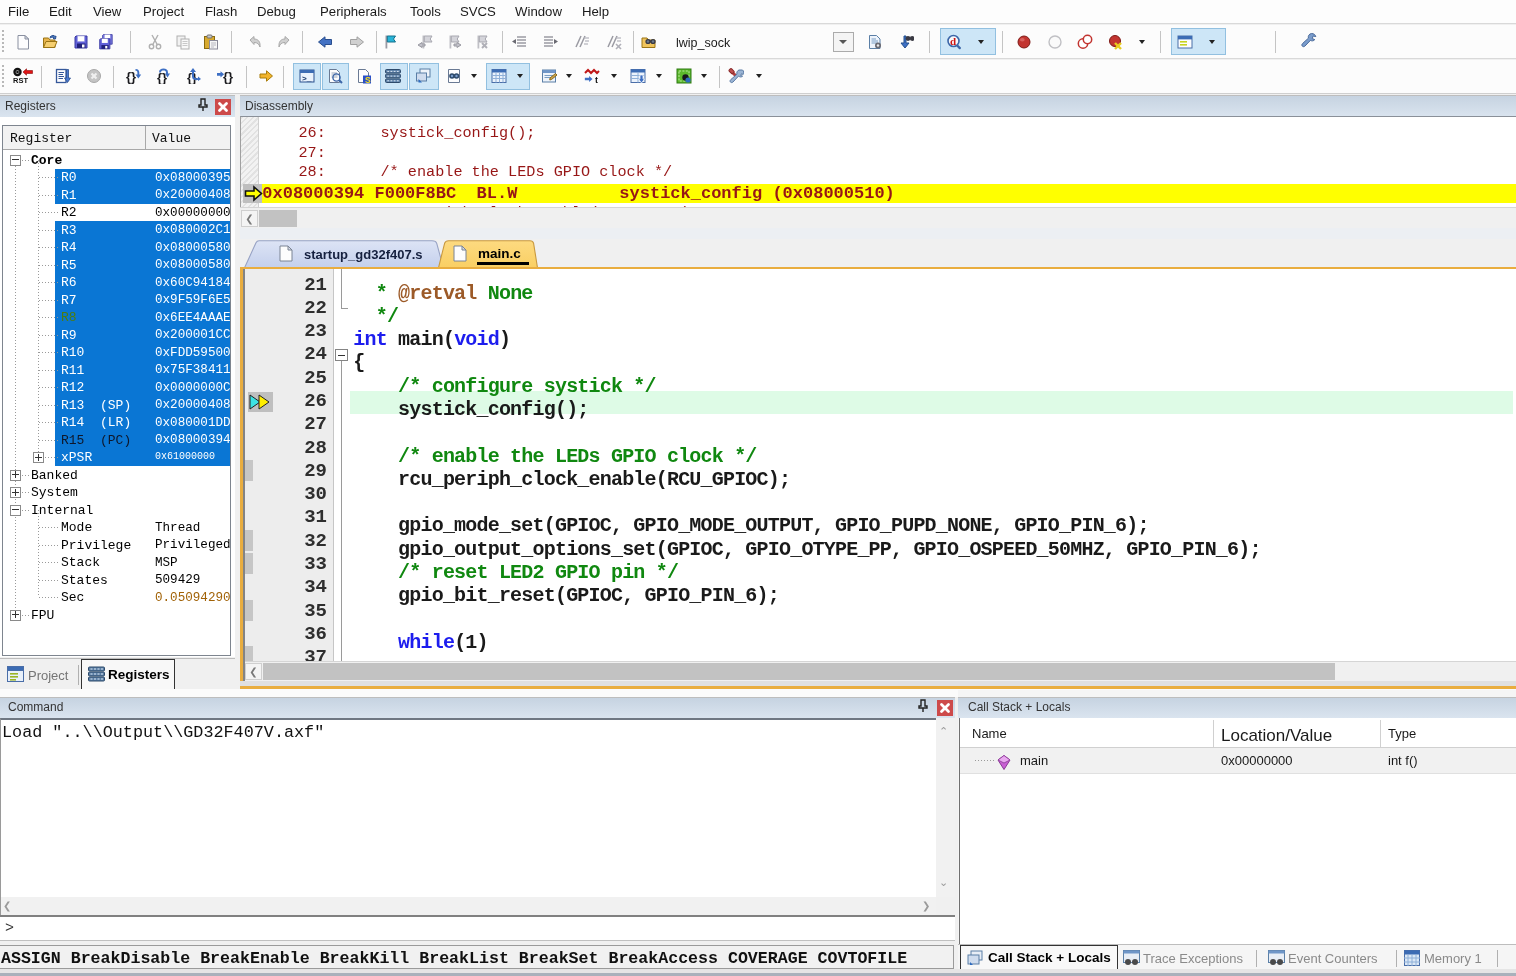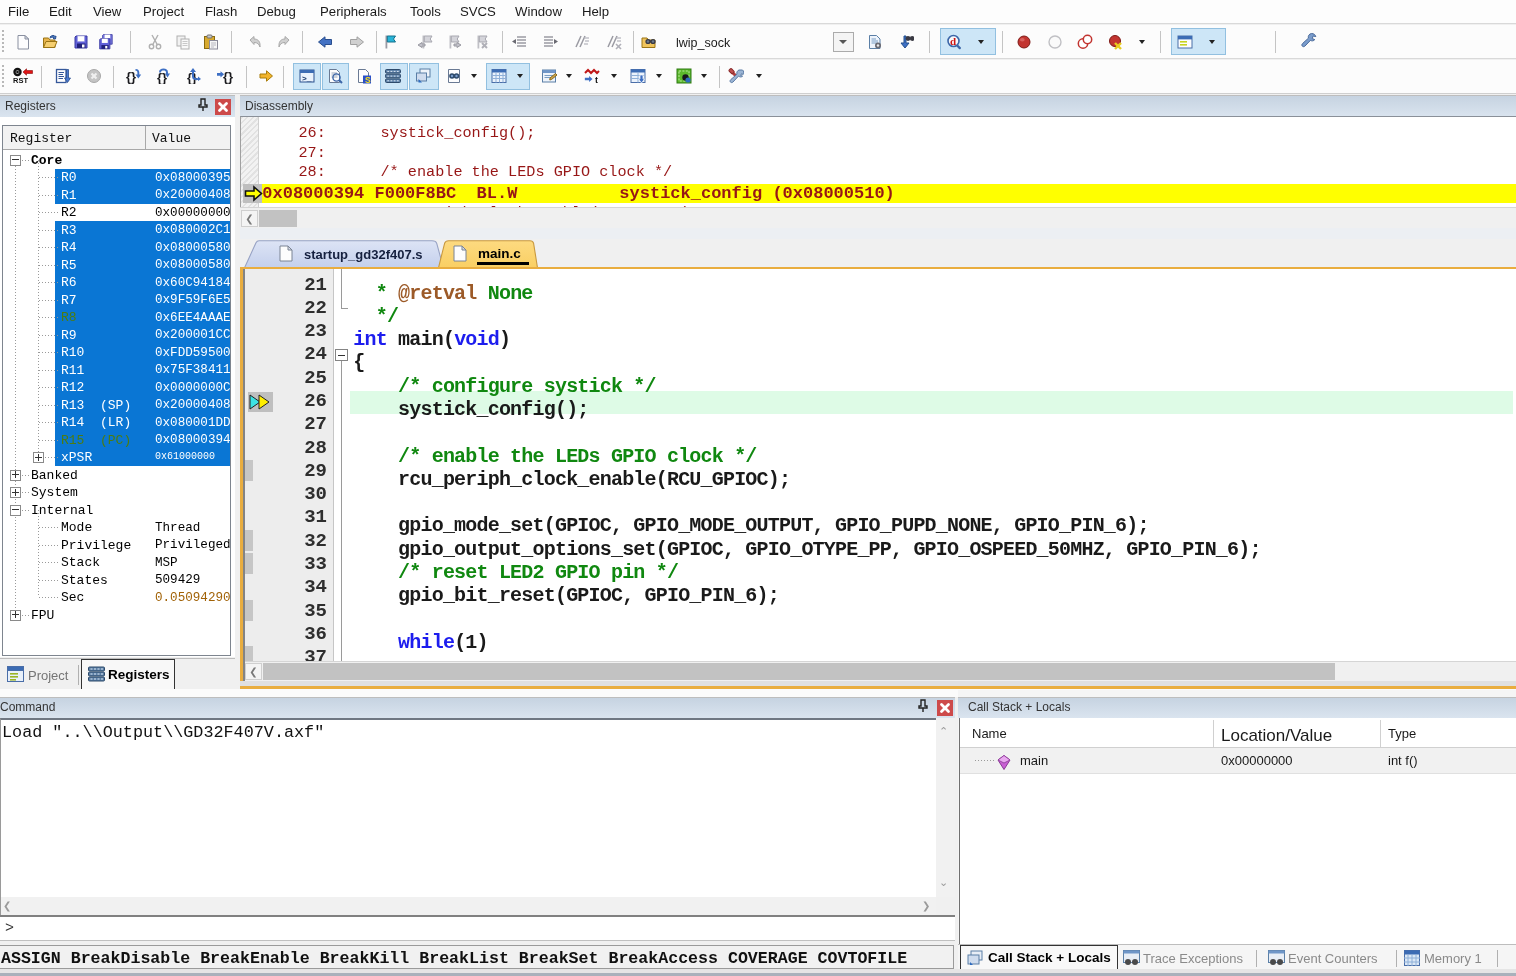--- a/index.html
+++ b/index.html
@@ -499,21 +499,21 @@
     <div class="abs" style="left:52px;top:245px;width:175px;height:17.5px;background:#0a76d4;"></div>
     <div class="abs" style="left:36px;top:253.75px;width:20px;height:1px;background-image:linear-gradient(90deg,#9a9a9a 1px,transparent 1px);background-size:3px 1px;"></div>
     <div class="abs" style="left:58px;top:246.5px;color:#fff;">R13&nbsp;&nbsp;(SP)</div>
     <div class="abs" style="left:152px;top:247px;color:#fff;font-size:12.6px;">0x20000408</div>
     <div class="abs" style="left:52px;top:262.5px;width:175px;height:17.5px;background:#0a76d4;"></div>
     <div class="abs" style="left:36px;top:271.25px;width:20px;height:1px;background-image:linear-gradient(90deg,#9a9a9a 1px,transparent 1px);background-size:3px 1px;"></div>
     <div class="abs" style="left:58px;top:264px;color:#fff;">R14&nbsp;&nbsp;(LR)</div>
     <div class="abs" style="left:152px;top:264.5px;color:#fff;font-size:12.6px;">0x080001DD</div>
     <div class="abs" style="left:52px;top:280px;width:175px;height:17.5px;background:#0a76d4;"></div>
     <div class="abs" style="left:36px;top:288.75px;width:20px;height:1px;background-image:linear-gradient(90deg,#9a9a9a 1px,transparent 1px);background-size:3px 1px;"></div>
-    <div class="abs" style="left:58px;top:281.5px;color:#4d7c0f;">R15&nbsp;&nbsp;(PC)</div>
+    <div class="abs" style="left:58px;top:281.5px;color:#0f172a;">R15&nbsp;&nbsp;(PC)</div>
     <div class="abs" style="left:152px;top:282px;color:#fff;font-size:12.6px;">0x08000394</div>
     <div class="abs" style="left:52px;top:297.5px;width:175px;height:17.5px;background:#0a76d4;"></div>
     <div class="abs" style="left:36px;top:306.25px;width:20px;height:1px;background-image:linear-gradient(90deg,#9a9a9a 1px,transparent 1px);background-size:3px 1px;"></div>
     <div class="abs" style="left:30px;top:301px;width:11px;height:11px;border:1px solid #8a8a8a;background:#fff;"></div>
     <div class="abs" style="left:32px;top:305.5px;width:7px;height:1px;background:#333;"></div>
     <div class="abs" style="left:35px;top:302.5px;width:1px;height:7px;background:#333;"></div>
     <div class="abs" style="left:58px;top:299px;color:#fff;">xPSR</div>
     <div class="abs" style="left:152px;top:299.5px;color:#fff;font-size:10px;">0x61000000</div>
     <div class="abs" style="left:13px;top:323.75px;width:14px;height:1px;background-image:linear-gradient(90deg,#9a9a9a 1px,transparent 1px);background-size:3px 1px;"></div>
     <div class="abs" style="left:7px;top:318.5px;width:11px;height:11px;border:1px solid #8a8a8a;background:#fff;"></div>
@@ -719,21 +719,21 @@
 
   <div class="abs" style="left:5px;top:392px;width:1271px;height:20px;background:#f0f0f0;border-top:1px solid #d5d5d5;">
     <div class="abs" style="left:0;top:1px;width:17px;height:17px;background:#f4f4f4;border:1px solid #cfcfcf;color:#7a7a7a;font-size:10px;text-align:center;line-height:15px;">❮</div>
     <div class="abs" style="left:18px;top:1px;width:1072px;height:17px;background:#c2c2c2;"></div>
   </div>
 </div>
 
 <div class="abs" style="left:0;top:690px;width:958px;height:286px;background:#f0f0f0;"></div>
 <div class="abs" style="left:0;top:689px;width:1516px;height:8px;background:#fbfbfb;"></div>
 <div class="abs titlebar" style="left:0;top:697px;width:955px;height:21px;"></div>
-<div class="abs titletxt" style="left:0;top:700px;">Command</div>
+<div class="abs titletxt" style="left:8px;top:700px;">Command</div>
 <div class="abs" id="cmdpin" style="left:917px;top:699px;width:12px;height:14px;"><svg width="12" height="14" viewBox="0 0 12 14">
       <path d="M4 1 L8 1 L8 7 L10 7 L10 9 L2 9 L2 7 L4 7 Z M6 9 L6 13" fill="none" stroke="#222" stroke-width="1.4"></path>
     </svg></div>
 <div class="abs" style="left:937px;top:700px;width:16px;height:16px;"><svg width="16" height="16" viewBox="0 0 16 16">
       <rect x="0" y="0" width="16" height="16" fill="#cd4a4a"></rect>
       <g stroke="#fff" stroke-width="2.8" stroke-linecap="round">
         <line x1="4.5" y1="4.5" x2="11.5" y2="11.5"></line>
         <line x1="11.5" y1="4.5" x2="4.5" y2="11.5"></line>
       </g>
     </svg></div>

